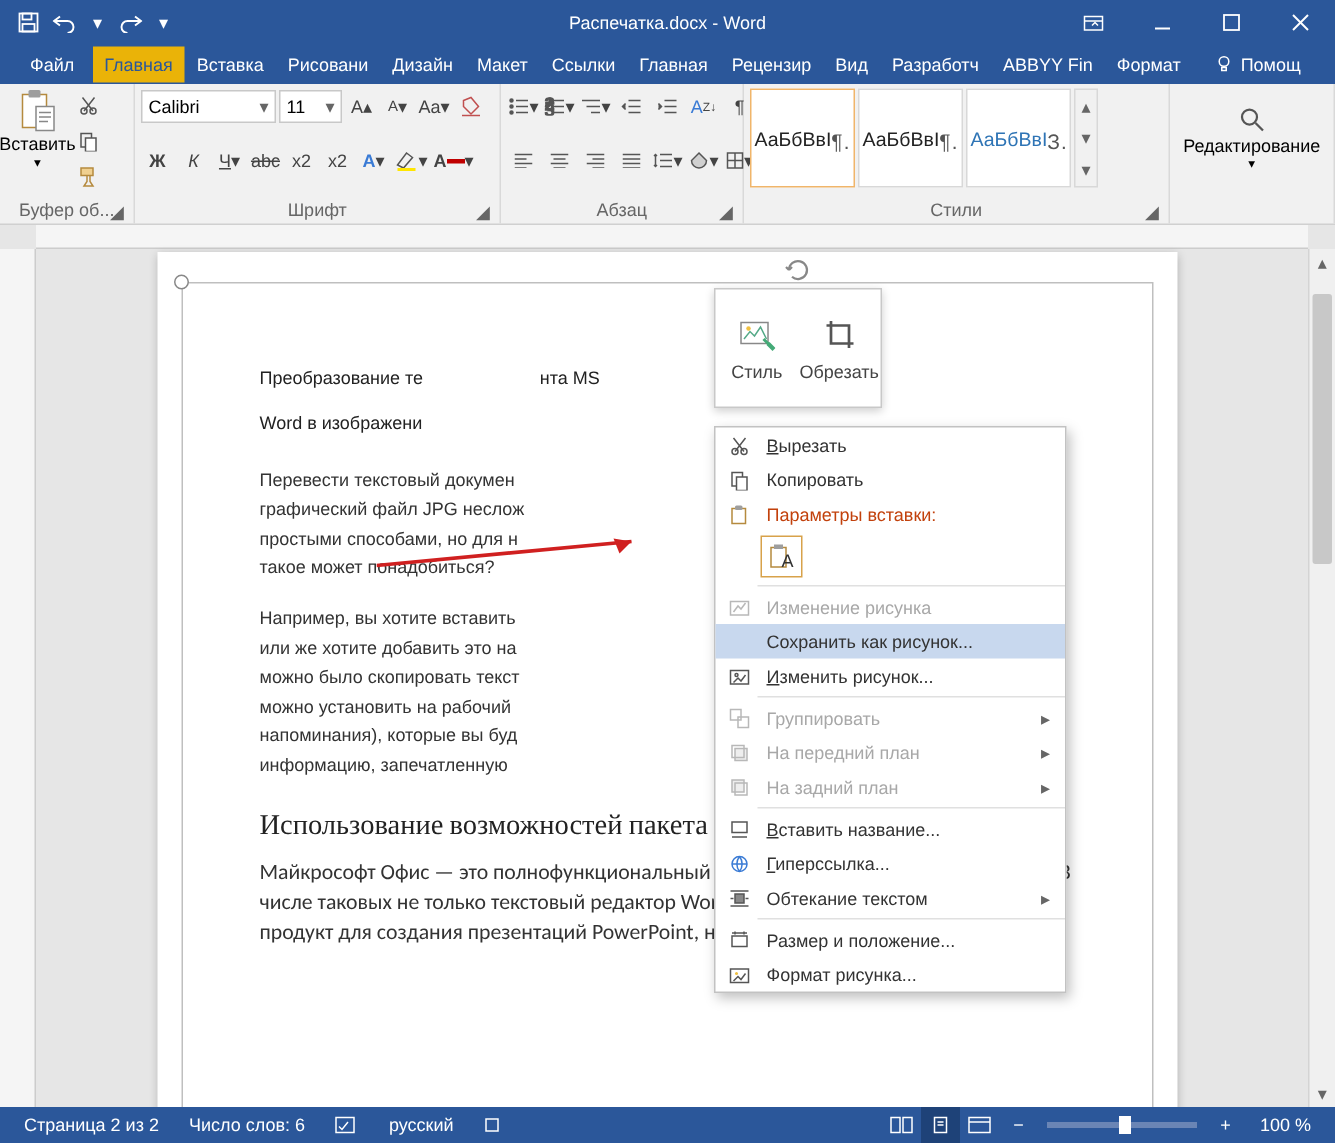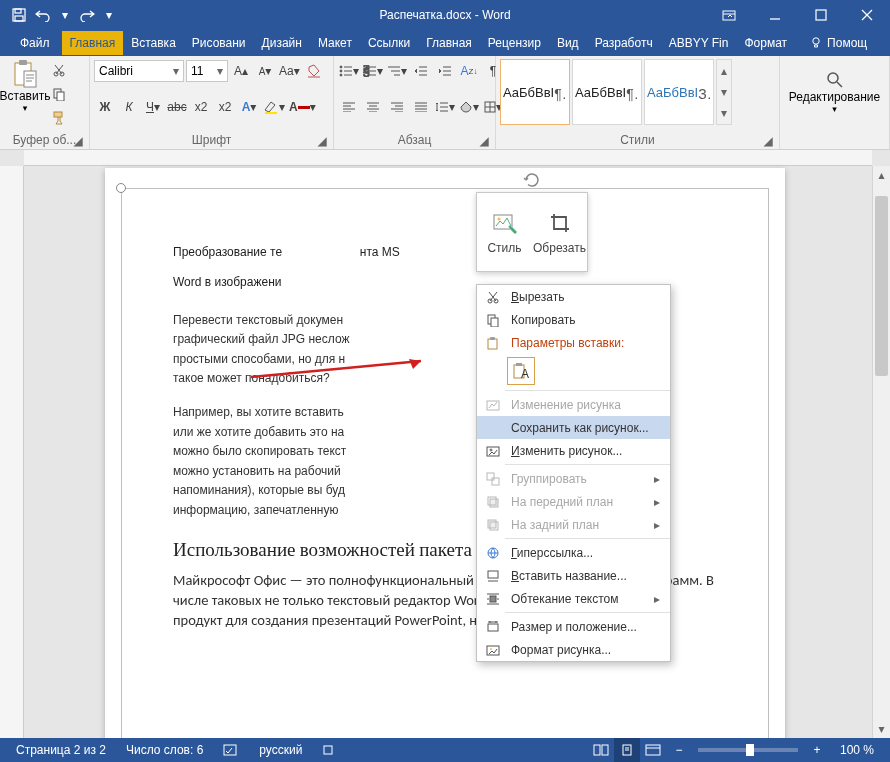--- a/index.html
+++ b/index.html
@@ -79,21 +79,21 @@
 .content h2{font-family:"Cambria","Georgia",serif;font-weight:400;font-size:19px;color:#222;margin:20px 0 10px;}
 .redarrow{position:absolute;}
 
 
 .minitool{position:absolute;left:476px;top:192px;width:112px;height:80px;background:#fff;border:1px solid #c8c8c8;box-shadow:0 2px 6px rgba(0,0,0,.2);display:flex;}
 .minitool .rot{position:absolute;left:50%;top:-22px;transform:translateX(-50%);color:#888;}
 .minitool .mb{flex:1;display:flex;flex-direction:column;align-items:center;justify-content:center;gap:4px;font-size:11px;color:#444;}
 .minitool .mb .ic{width:28px;height:28px;display:flex;align-items:center;justify-content:center;}
 
 
-.ctx{position:absolute;left:476px;top:284px;width:195px;background:#fff;border:1px solid #c2c2c2;box-shadow:2px 3px 8px rgba(0,0,0,.25);}
+.ctx{position:absolute;left:476px;top:284px;width:235px;background:#fff;border:1px solid #c2c2c2;box-shadow:2px 3px 8px rgba(0,0,0,.25);}
 .ctx .item{height:23px;display:flex;align-items:center;padding:0 10px 0 6px;font-size:12px;color:#333;gap:8px;}
 .ctx .item .icn{width:20px;height:20px;display:flex;align-items:center;justify-content:center;color:#555;flex-shrink:0;}
 .ctx .item.disabled{color:#a8a8a8;}
 .ctx .item.header{color:#c2410c;font-weight:400;}
 .ctx .item.hover{background:#c8d8ee;}
 .ctx .sep{height:1px;background:#e0e0e0;margin:2px 0 2px 28px;}
 .ctx .sub{margin-left:auto;color:#666;}
 .ctx .pasteopt{height:34px;padding-left:30px;display:flex;align-items:center;}
 .ctx .pasteopt .opt{width:28px;height:28px;border:1px solid #d8a24a;background:#fff;display:flex;align-items:center;justify-content:center;}
 
@@ -546,35 +546,35 @@
           <rect x="2" y="2" width="8" height="8" fill="#eee"></rect>
           <rect x="4" y="4" width="8" height="8"></rect>
         </svg>
       </span>
       <span>На задний план</span>
       <span class="sub">▸</span>
     </div>
   <div class="sep"></div>
   <div class="item">
       <span class="icn">
+        <svg width="14" height="14" fill="none" stroke="#555">
+          <rect x="2" y="2" width="10" height="7"></rect>
+          <line x1="2" y1="12" x2="12" y2="12"></line>
+        </svg>
+      </span>
+      <span><span class="u">В</span>ставить название...</span>
+    </div>
+  <div class="item">
+      <span class="icn">
         <svg width="14" height="14" fill="none" stroke="#3a7bd5">
           <circle cx="7" cy="7" r="5"></circle>
           <path d="M2 7h10M7 2a8 8 0 010 10M7 2a8 8 0 000 10"></path>
         </svg>
       </span>
       <span><span class="u">Г</span>иперссылка...</span>
-    </div>
-  <div class="item">
-      <span class="icn">
-        <svg width="14" height="14" fill="none" stroke="#555">
-          <rect x="2" y="2" width="10" height="7"></rect>
-          <line x1="2" y1="12" x2="12" y2="12"></line>
-        </svg>
-      </span>
-      <span><span class="u">В</span>ставить название...</span>
     </div>
   <div class="item">
       <span class="icn">
         <svg width="14" height="14" fill="none" stroke="#555">
           <rect x="4" y="4" width="6" height="6" fill="#888"></rect>
           <line x1="1" y1="2" x2="13" y2="2"></line>
           <line x1="1" y1="7" x2="3" y2="7"></line>
           <line x1="11" y1="7" x2="13" y2="7"></line>
           <line x1="1" y1="12" x2="13" y2="12"></line>
         </svg>

